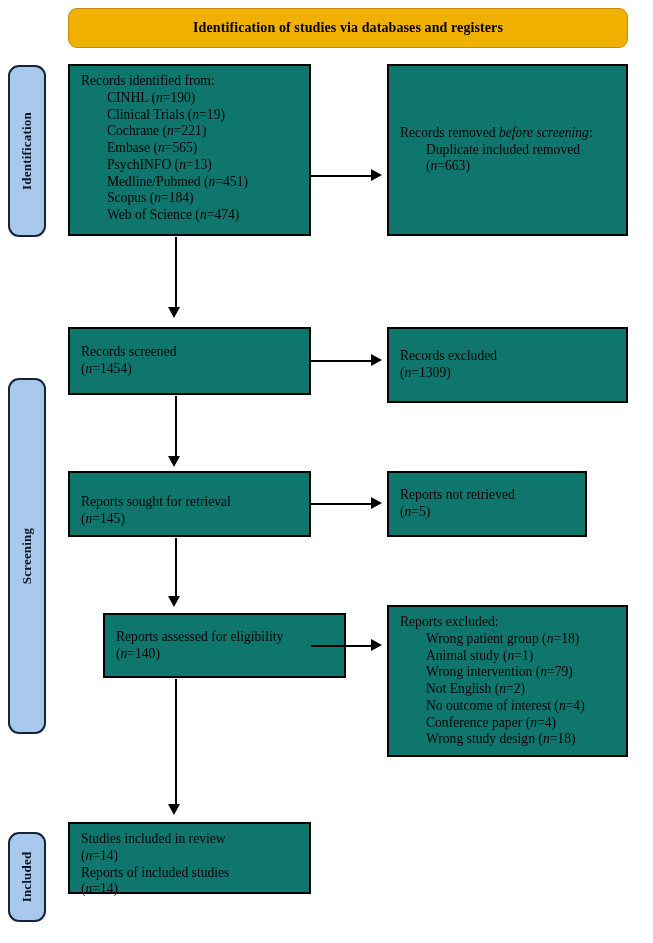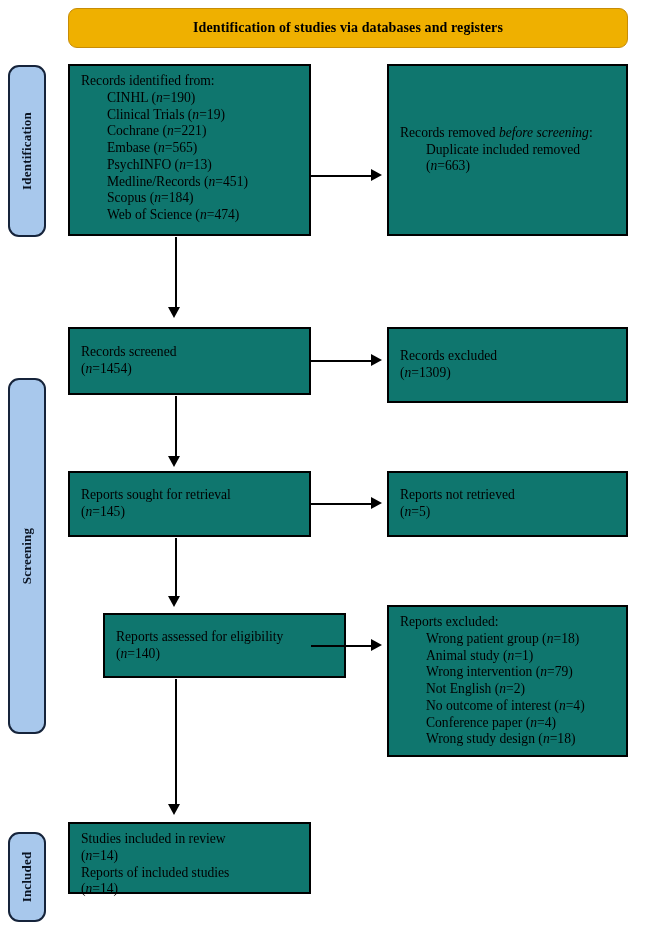--- a/index.html
+++ b/index.html
@@ -78,22 +78,22 @@
   .box-line { white-space: nowrap; }
   .box-line.indent { padding-left: 26px; }
   .it { font-style: italic; }
   .nv { font-style: italic; }
 
   
   #box-identified      { left: 68px;  top: 64px;  width: 243px; height: 172px; }
   #box-removed         { left: 387px; top: 64px;  width: 241px; height: 172px; }
   #box-screened        { left: 68px;  top: 327px; width: 243px; height: 68px;  }
   #box-excluded        { left: 387px; top: 327px; width: 241px; height: 76px;  }
-  #box-sought          { left: 68px;  top: 471px; width: 243px; height: 66px;  }
-  #box-not-retrieved   { left: 387px; top: 471px; width: 241px; height: 66px; justify-content: center;  }
+  #box-sought          { left: 68px;  top: 471px; width: 243px; height: 66px; justify-content: flex-end;  }
+  #box-not-retrieved   { left: 387px; top: 471px; width: 200px; height: 66px; justify-content: center;  }
   #box-assessed        { left: 68px;  top: 613px; width: 243px; height: 65px; margin-left: 35px;  }
   #box-reports-excl    { left: 387px; top: 605px; width: 241px; height: 152px; }
   #box-included-final  { left: 68px;  top: 822px; width: 243px; height: 72px; }
 
   
   .conn { position: absolute; background: #000; }
   .conn-v { width: 1.6px; }
   .conn-h { height: 1.6px; }
 
   .arrow-down {
@@ -164,21 +164,21 @@
     </div>
     <div class="box-line indent">
       <span>Embase</span>
       (<span class="nv">n</span>=<span>565</span>)
     </div>
     <div class="box-line indent">
       <span>PsychINFO</span>
       (<span class="nv">n</span>=<span>13</span>)
     </div>
     <div class="box-line indent">
-      <span>Medline/Records</span>
+      <span>Medline/Pubmed</span>
       (<span class="nv">n</span>=<span>451</span>)
     </div>
     <div class="box-line indent">
       <span>Scopus</span>
       (<span class="nv">n</span>=<span>184</span>)
     </div>
     <div class="box-line indent">
       <span>Web of Science</span>
       (<span class="nv">n</span>=<span>474</span>)
     </div>

